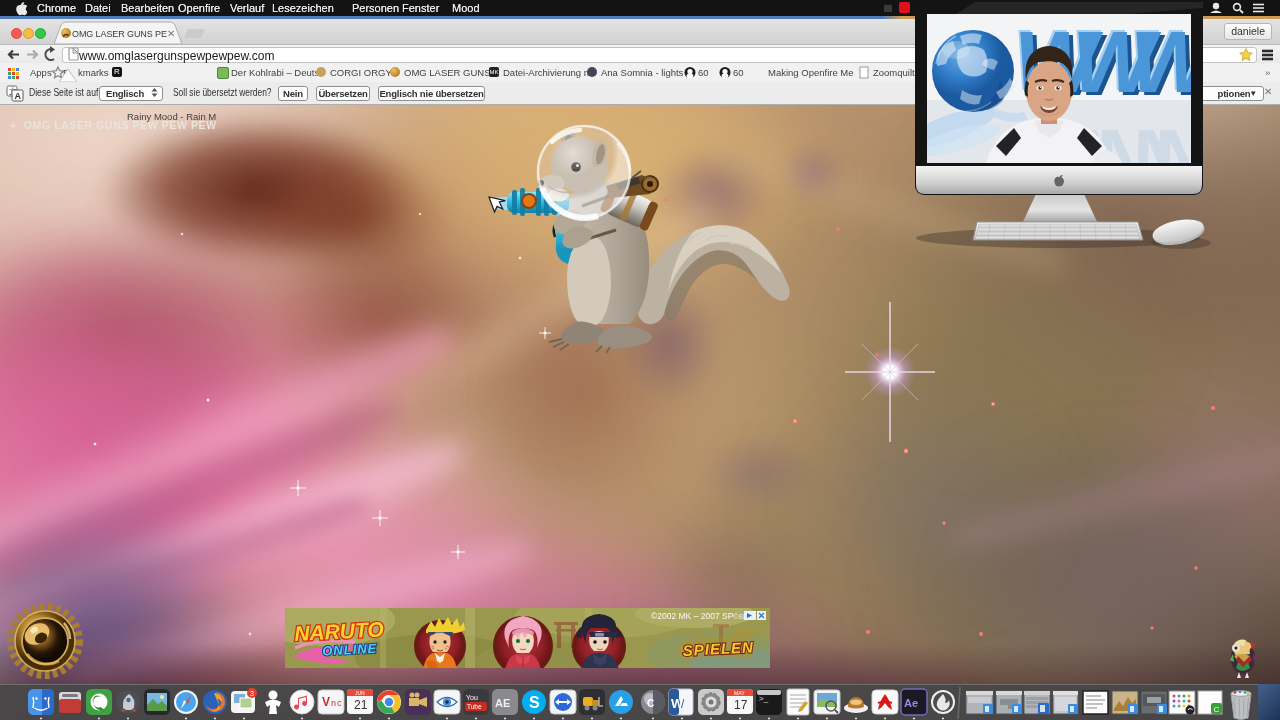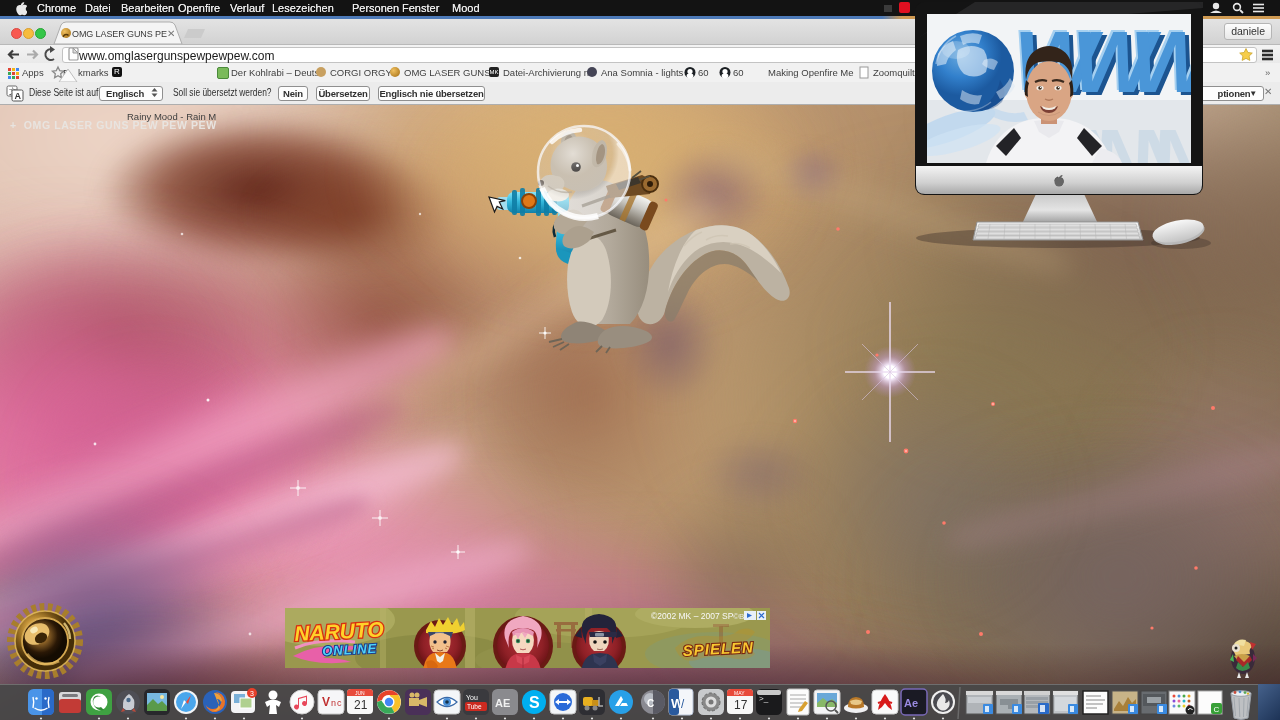--- a/index.html
+++ b/index.html
@@ -115,21 +115,21 @@
           <rect x="6" y="5" width="3" height="3" fill="#f5b513"></rect>
           <rect x="10" y="5" width="3" height="3" fill="#4186f0"></rect>
         <rect x="2" y="9" width="3" height="3" fill="#3aa757"></rect>
           <rect x="6" y="9" width="3" height="3" fill="#e04335"></rect>
           <rect x="10" y="9" width="3" height="3" fill="#f5b513"></rect>
         <rect x="2" y="13" width="3" height="3" fill="#4186f0"></rect>
           <rect x="6" y="13" width="3" height="3" fill="#3aa757"></rect>
           <rect x="10" y="13" width="3" height="3" fill="#e04335"></rect>
       </g>
     </svg>
-    <span class="bm" style="left:22px;">Apps</span>
+    <span class="bm" style="left:30px;">Apps</span>
     <svg width="16" height="19" style="position:absolute;left:50px;top:0;">
         <path d="M8 4 l1.7 3.6 3.9.5 -2.9 2.7 .7 3.9 -3.4 -1.9 -3.4 1.9 .7 -3.9 -2.9 -2.7 3.9 -.5 z" fill="none" stroke="#8a8a8a" stroke-width="1.3"></path>
       </svg>
     <span class="bm" style="left:63px;">B</span>
       <span class="bm" style="left:78px;">kmarks</span>
     <div class="bmi" style="left:112px;background:#111;color:#fff;font-size:8px;text-align:center;line-height:10px;">R</div>
     <span class="bm" style="left:127px;margin-top:44px;">Rainy Mood - Rain M</span>
     <div class="bmi" style="left:217px;background:#7aba5a;border:1px solid #4a8a3a;"></div>
     <span class="bm" style="left:231px;">Der Kohlrabi – Deuts</span>
     <div class="bmi" style="left:316px;background:#c8a060;border-radius:50%;"></div>

